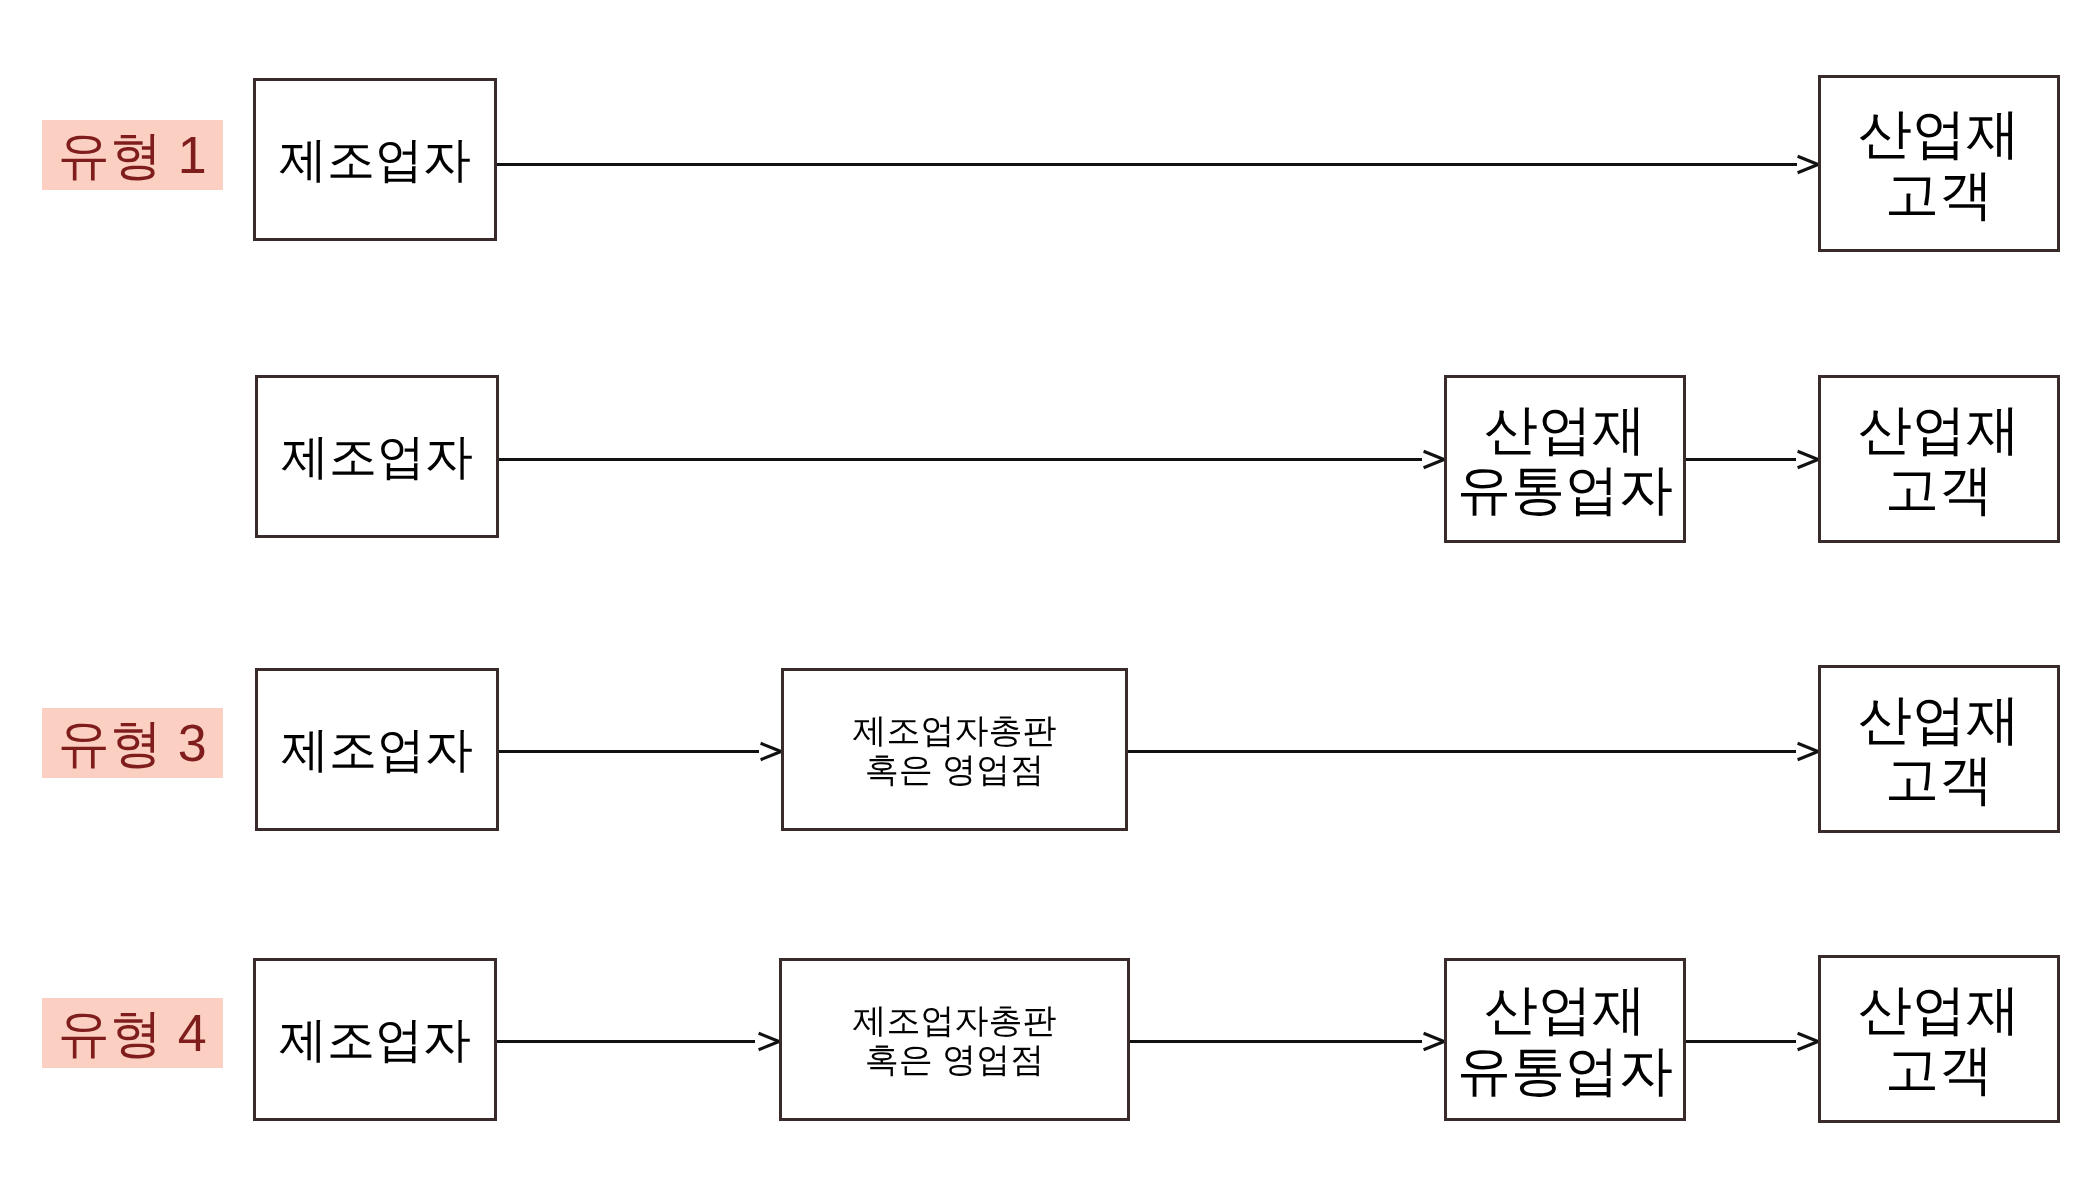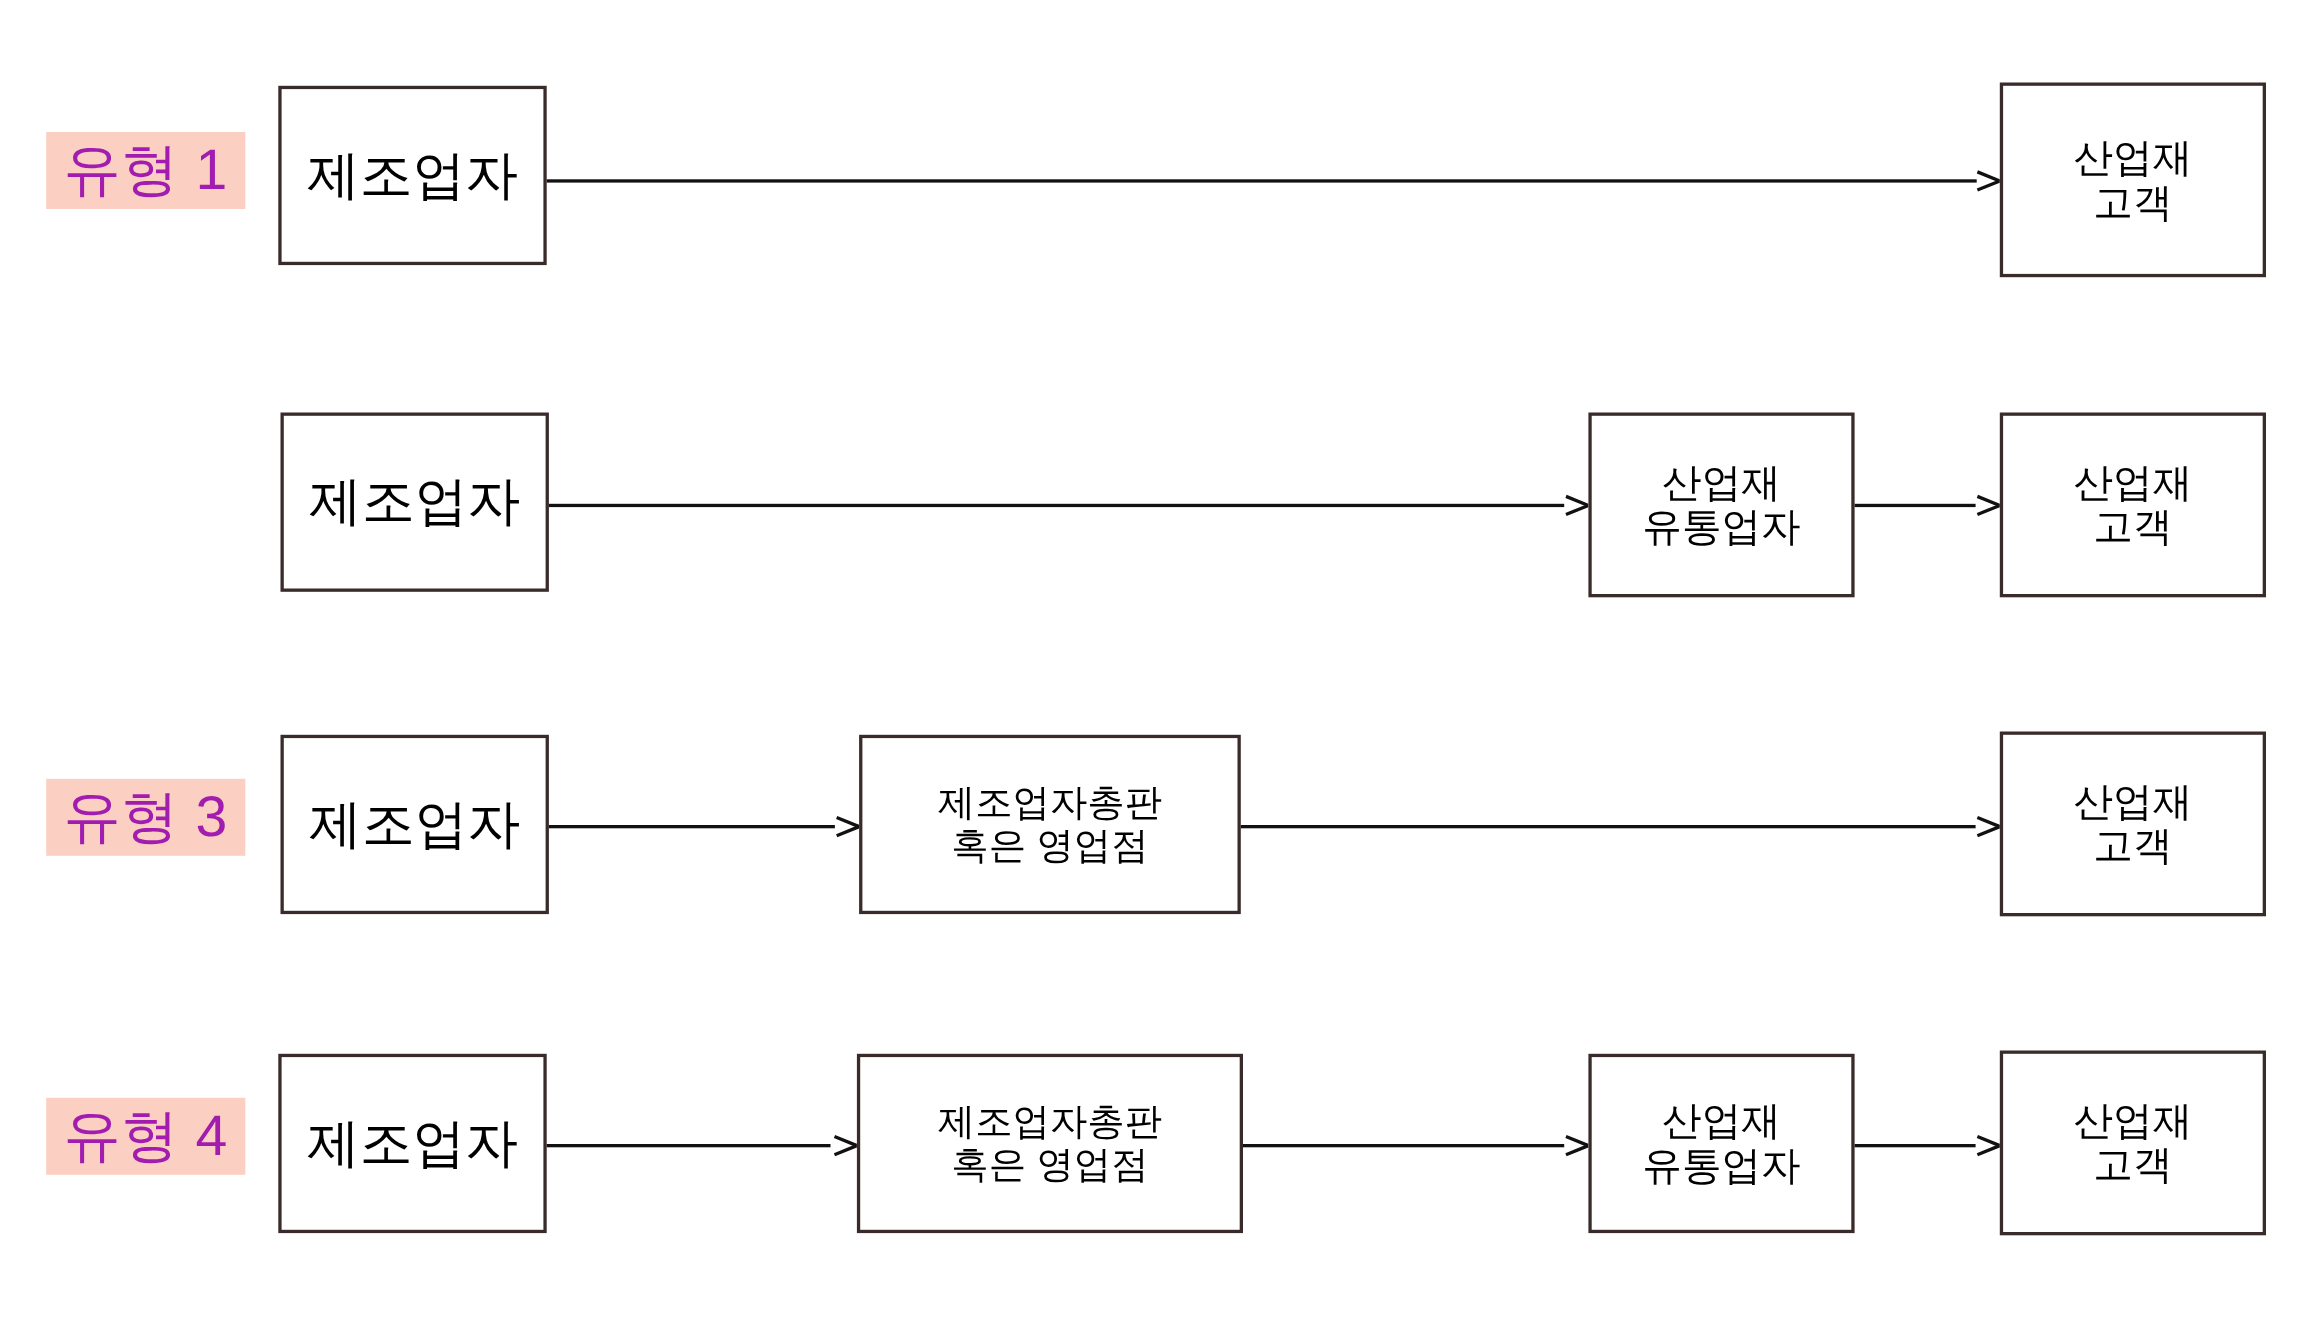--- a/index.html
+++ b/index.html
@@ -18,21 +18,21 @@
     overflow: hidden;
   }
 
   
   .row-label {
     position: absolute;
     display: flex;
     align-items: center;
     justify-content: center;
     background: #fbd0c3;
-    color: #a21caf;
+    color: #7f1d1d;
     font-size: 52px;
     line-height: 1;
     letter-spacing: 0.5px;
     white-space: nowrap;
     padding: 0 6px;
     box-sizing: border-box;
   }
 
   
   .node {
@@ -43,21 +43,21 @@
     display: flex;
     align-items: center;
     justify-content: center;
     text-align: center;
     color: #000000;
     font-size: 48px;
     line-height: 1.12;
     white-space: pre-line;
     padding: 2px 0;
   }
-  .node.two-line { font-size: 36px; }
+  .node.two-line { font-size: 54px; }
   .node.wide-two-line { font-size: 34px; }
 
   
   .arrow {
     position: absolute;
     height: 0;
     border-top: 3px solid #111111;
   }
   .arrow-head {
     position: absolute;

